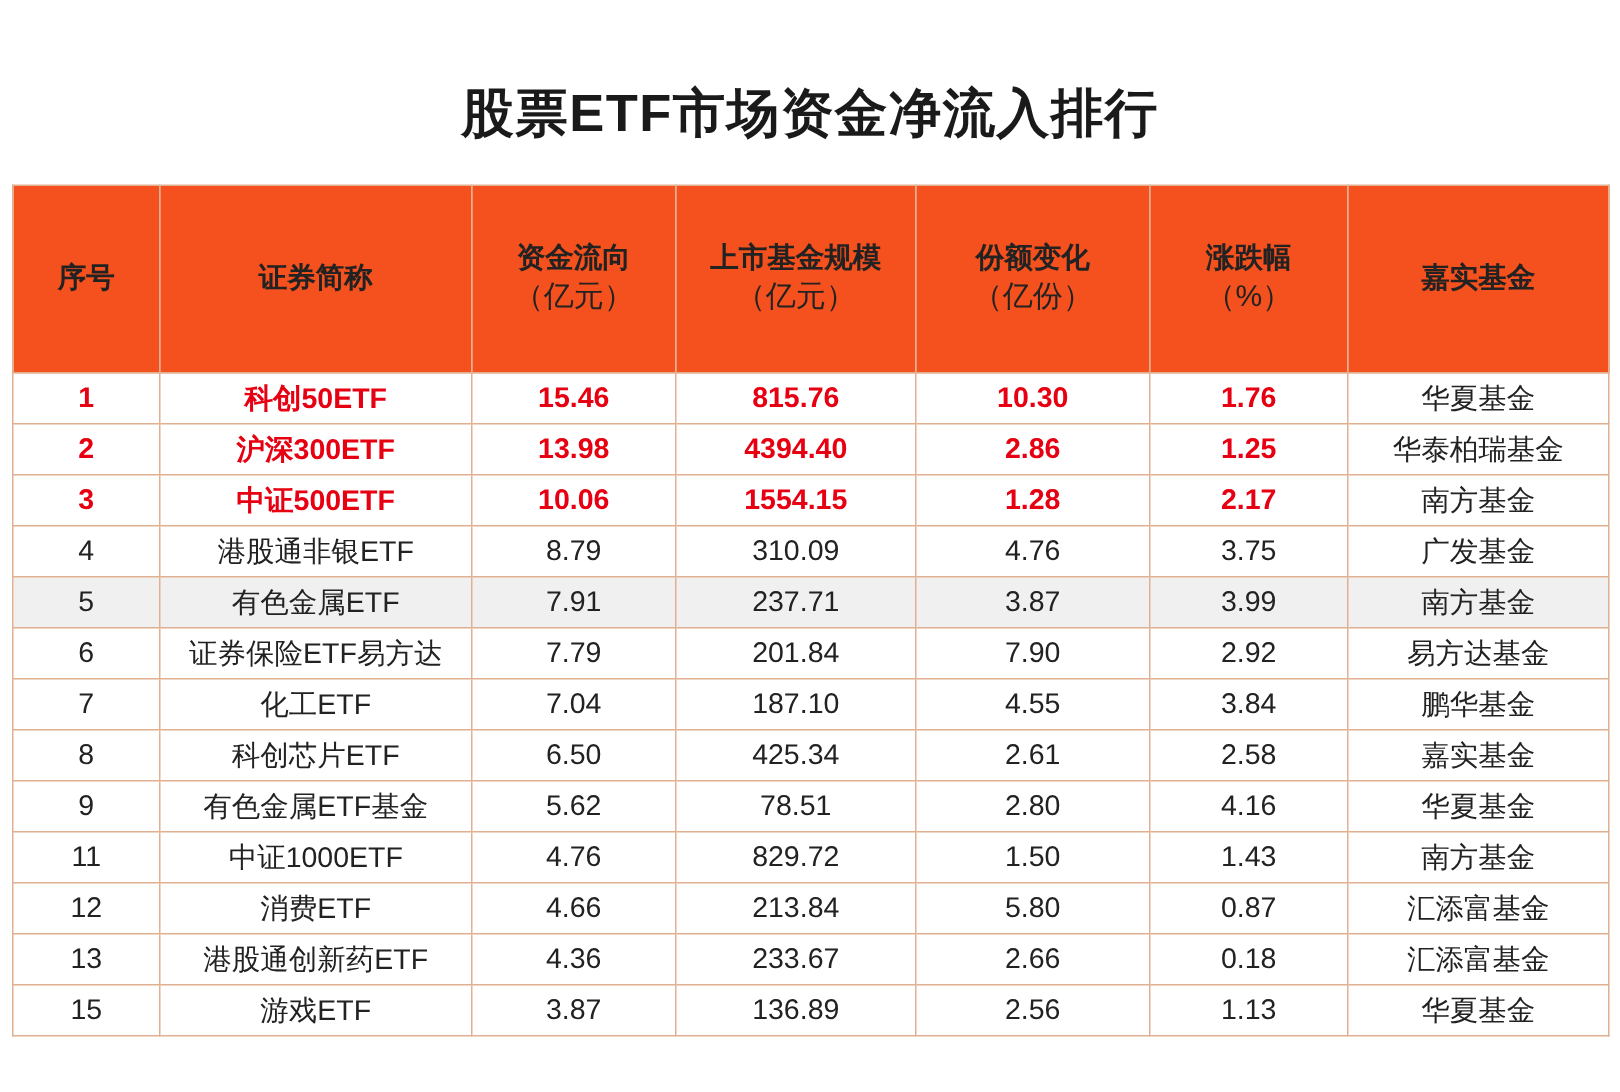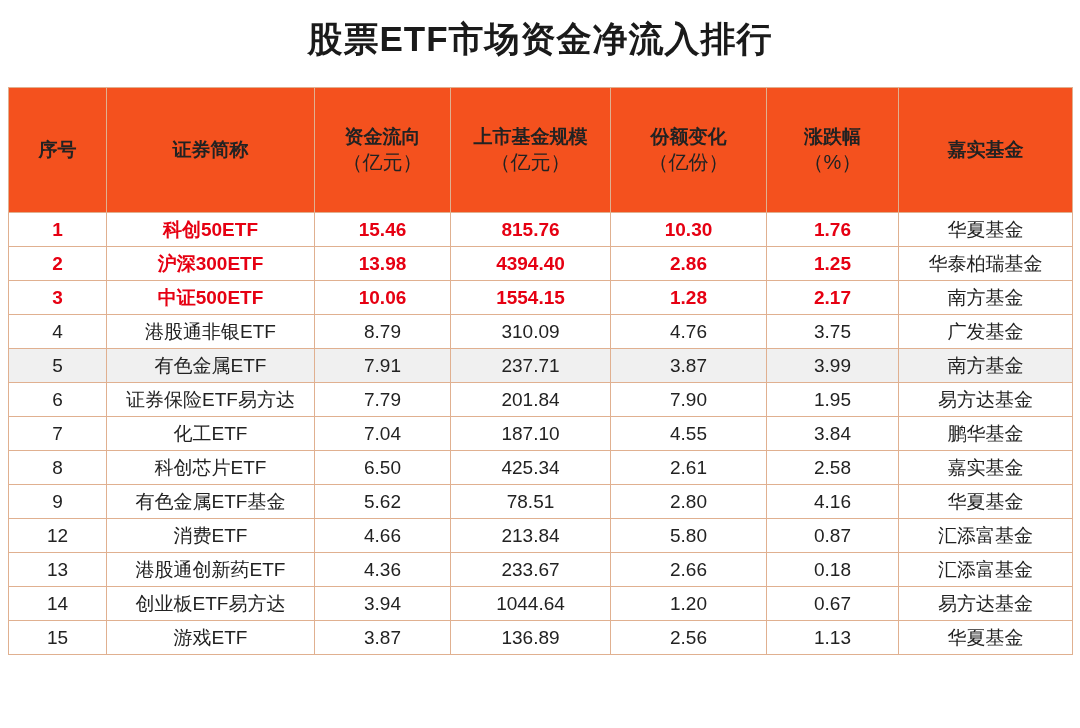--- a/index.html
+++ b/index.html
@@ -18,21 +18,21 @@
     width: 1080px;
     height: 728px;
     box-sizing: border-box;
   }
   .title {
     text-align: center;
     font-size: 35px;
     font-weight: bold;
     color: #1a1a1a;
     letter-spacing: 1px;
-    padding-top: 16px;
+    padding-top: 52px;
     padding-bottom: 24px;
   }
   table.rank {
     border-collapse: collapse;
     width: 1064px;
     margin: 0 8px;
     table-layout: fixed;
   }
   table.rank th, table.rank td {
     border: 1px solid #e0b090;
@@ -170,21 +170,21 @@
           <td>3.87</td>
           <td>3.99</td>
           <td class="mgr">南方基金</td>
         </tr>
         <tr>
           <td>6</td>
           <td>证券保险ETF易方达</td>
           <td>7.79</td>
           <td>201.84</td>
           <td>7.90</td>
-          <td>1.95</td>
+          <td>2.92</td>
           <td class="mgr">易方达基金</td>
         </tr>
         <tr>
           <td>7</td>
           <td>化工ETF</td>
           <td>7.04</td>
           <td>187.10</td>
           <td>4.55</td>
           <td>3.84</td>
           <td class="mgr">鹏华基金</td>
@@ -201,47 +201,47 @@
         <tr>
           <td>9</td>
           <td>有色金属ETF基金</td>
           <td>5.62</td>
           <td>78.51</td>
           <td>2.80</td>
           <td>4.16</td>
           <td class="mgr">华夏基金</td>
         </tr>
         <tr>
+          <td>11</td>
+          <td>中证1000ETF</td>
+          <td>4.76</td>
+          <td>829.72</td>
+          <td>1.50</td>
+          <td>1.43</td>
+          <td class="mgr">南方基金</td>
+        </tr>
+        <tr>
           <td>12</td>
           <td>消费ETF</td>
           <td>4.66</td>
           <td>213.84</td>
           <td>5.80</td>
           <td>0.87</td>
           <td class="mgr">汇添富基金</td>
         </tr>
         <tr>
           <td>13</td>
           <td>港股通创新药ETF</td>
           <td>4.36</td>
           <td>233.67</td>
           <td>2.66</td>
           <td>0.18</td>
           <td class="mgr">汇添富基金</td>
         </tr>
         <tr>
-          <td>14</td>
-          <td>创业板ETF易方达</td>
-          <td>3.94</td>
-          <td>1044.64</td>
-          <td>1.20</td>
-          <td>0.67</td>
-          <td class="mgr">易方达基金</td>
-        </tr>
-        <tr>
           <td>15</td>
           <td>游戏ETF</td>
           <td>3.87</td>
           <td>136.89</td>
           <td>2.56</td>
           <td>1.13</td>
           <td class="mgr">华夏基金</td>
         </tr>
       </tbody>
   </table>

